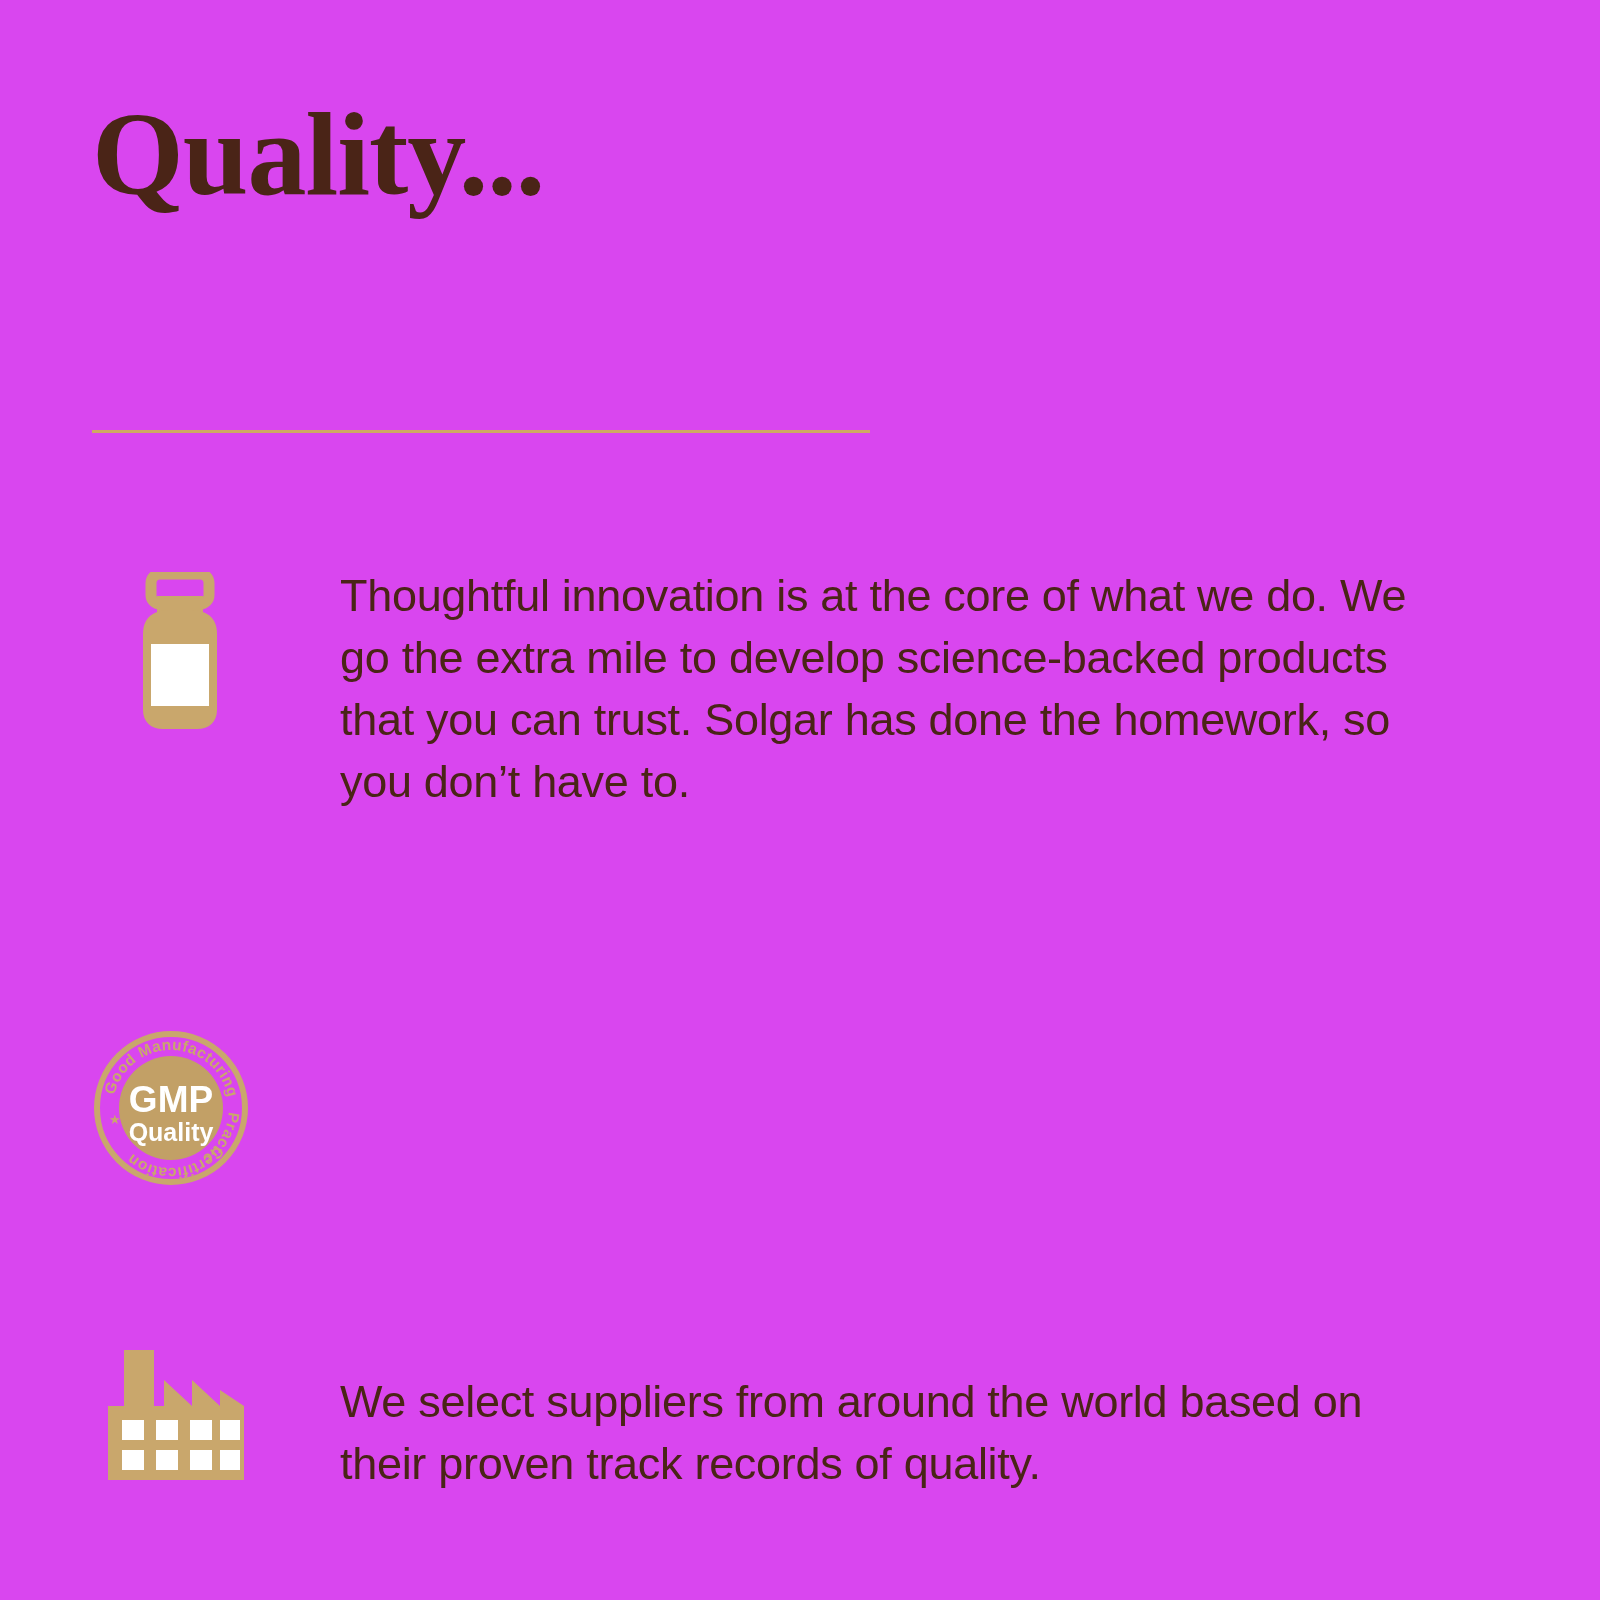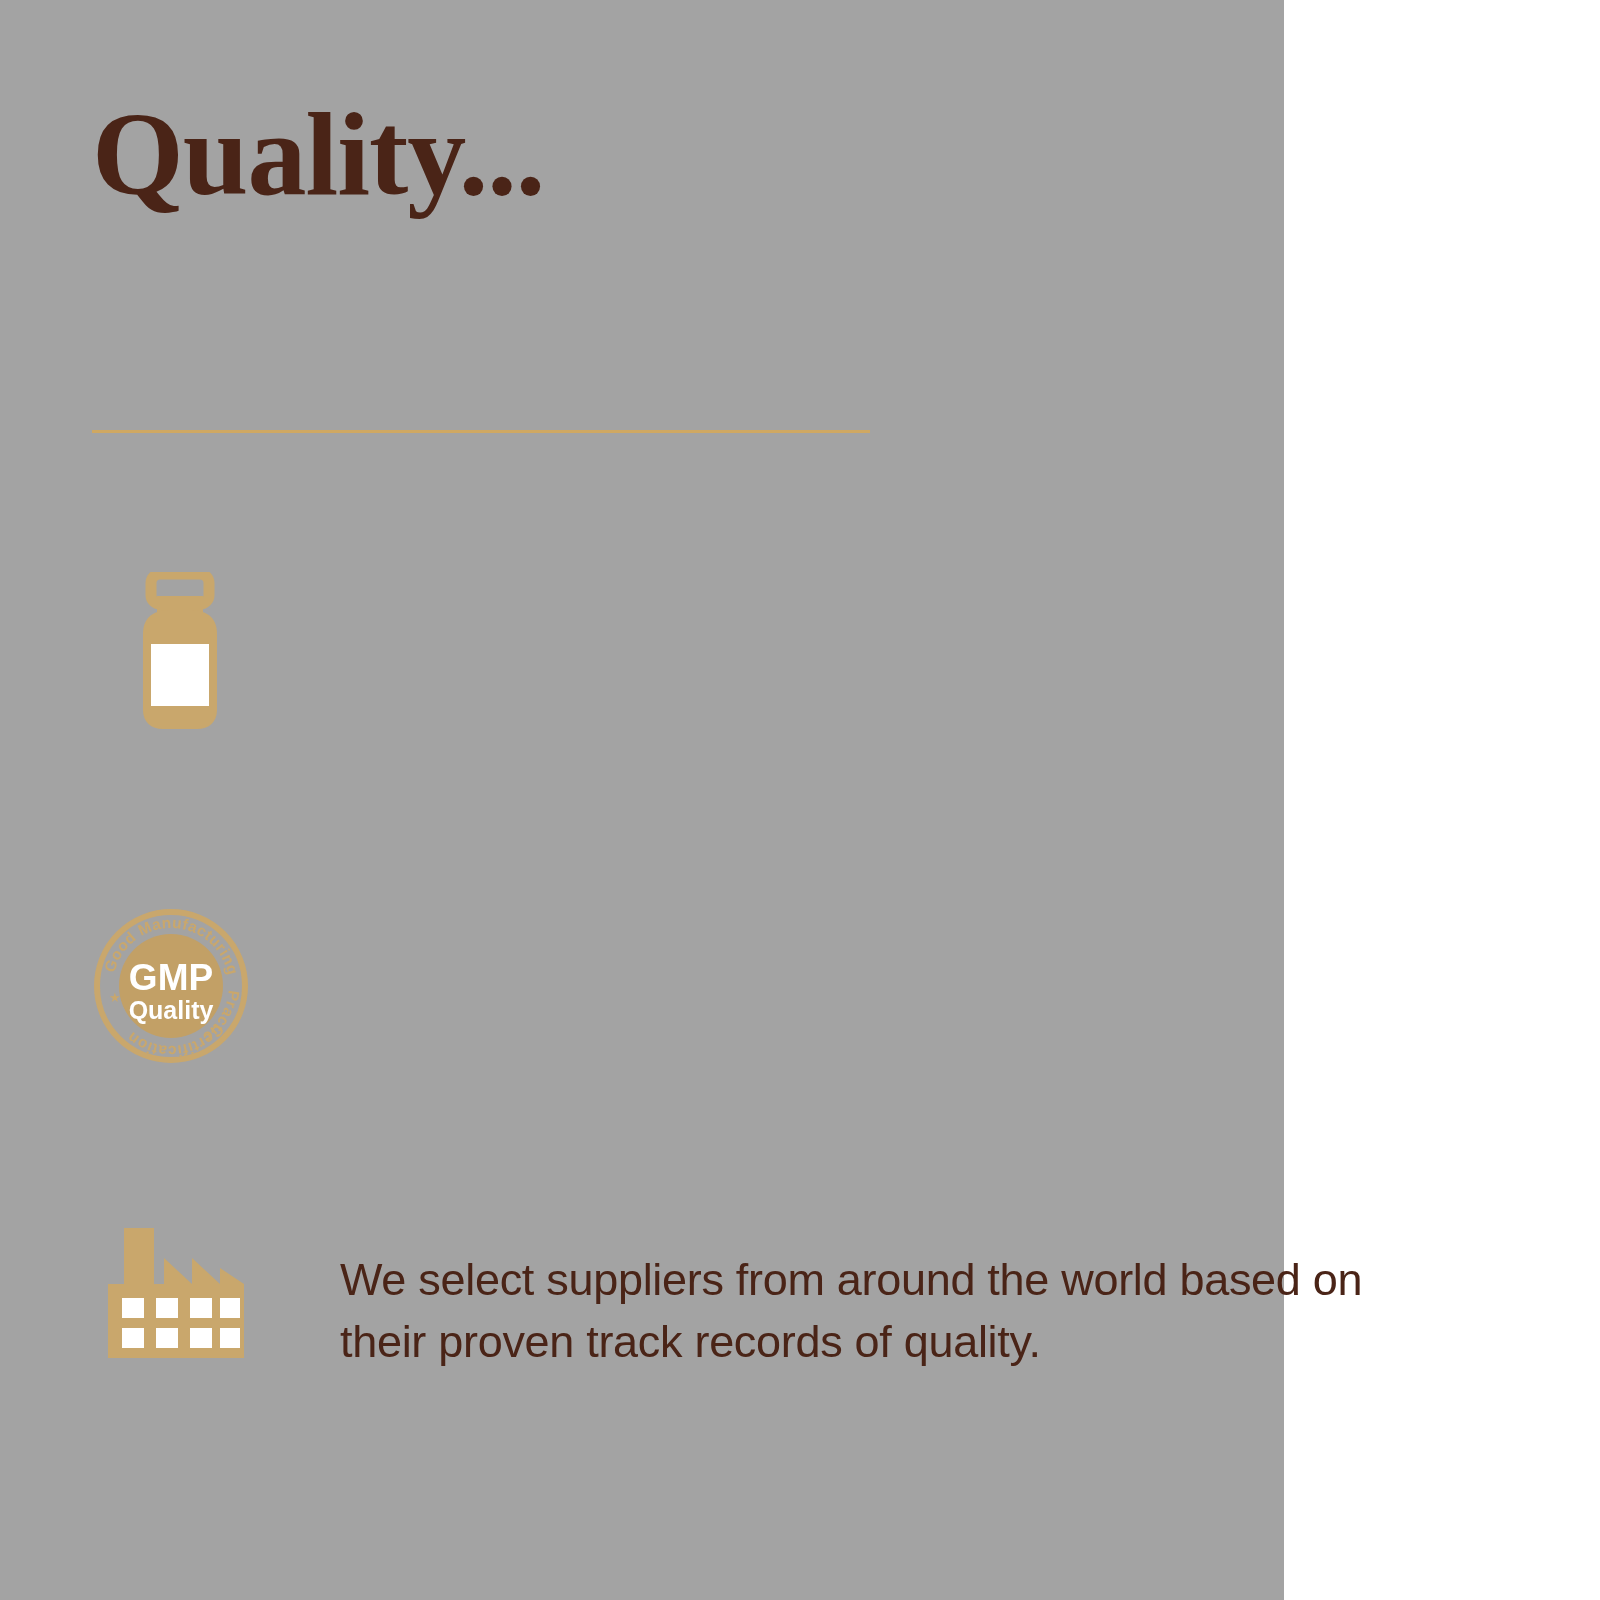--- a/index.html
+++ b/index.html
@@ -11,23 +11,23 @@
   body {
     width: 1600px;
     height: 1600px;
     overflow: hidden;
     font-family: "Liberation Sans", sans-serif;
     -webkit-font-smoothing: antialiased;
   }
 
   .page {
     position: relative;
-    width: 1284px;
+    width: 1600px;
     height: 1600px;
-    background: #a3a3a3;
+    background: #d946ef;
   }
 
   
   .heading-block {
     position: absolute;
     left: 92px;
     top: 96px;
     width: 1300px;
   }
   .heading-line {
@@ -121,20 +121,23 @@
             <rect x="30" y="2" width="58" height="30" rx="9" ry="9" fill="none" stroke="#c9a76c" stroke-width="11"></rect>
 
             <rect x="36" y="24" width="46" height="16" class="svg-gold"></rect>
 
             <path d="M22 62 C22 44 34 38 50 38 L68 38 C84 38 96 44 96 62
                      L96 138 C96 150 88 157 76 157 L42 157 C30 157 22 150 22 138 Z" class="svg-gold"></path>
 
             <rect x="30" y="72" width="58" height="62" class="svg-white"></rect>
           </svg>
         </span>
+      </div>
+      <div class="text-cell">
+        <p class="feature-text">Thoughtful innovation is at the core of what we do. We go the extra mile to develop science-backed products that you can trust. Solgar has done the homework, so you don’t have to.</p>
       </div>
     </div>
 
     <div class="feature-row row-2">
       <div class="icon-cell">
         <span class="gmp-icon">
           <svg width="164" height="164" viewBox="0 0 164 164" xmlns="http://www.w3.org/2000/svg">
             <defs>
               <path id="arcTop" d="M 82,82 m -58,0 a 58,58 0 1,1 116,0" fill="none"></path>
               <path id="arcTopPath" d="M 24,82 a 58,58 0 0,1 116,0" fill="none"></path>

